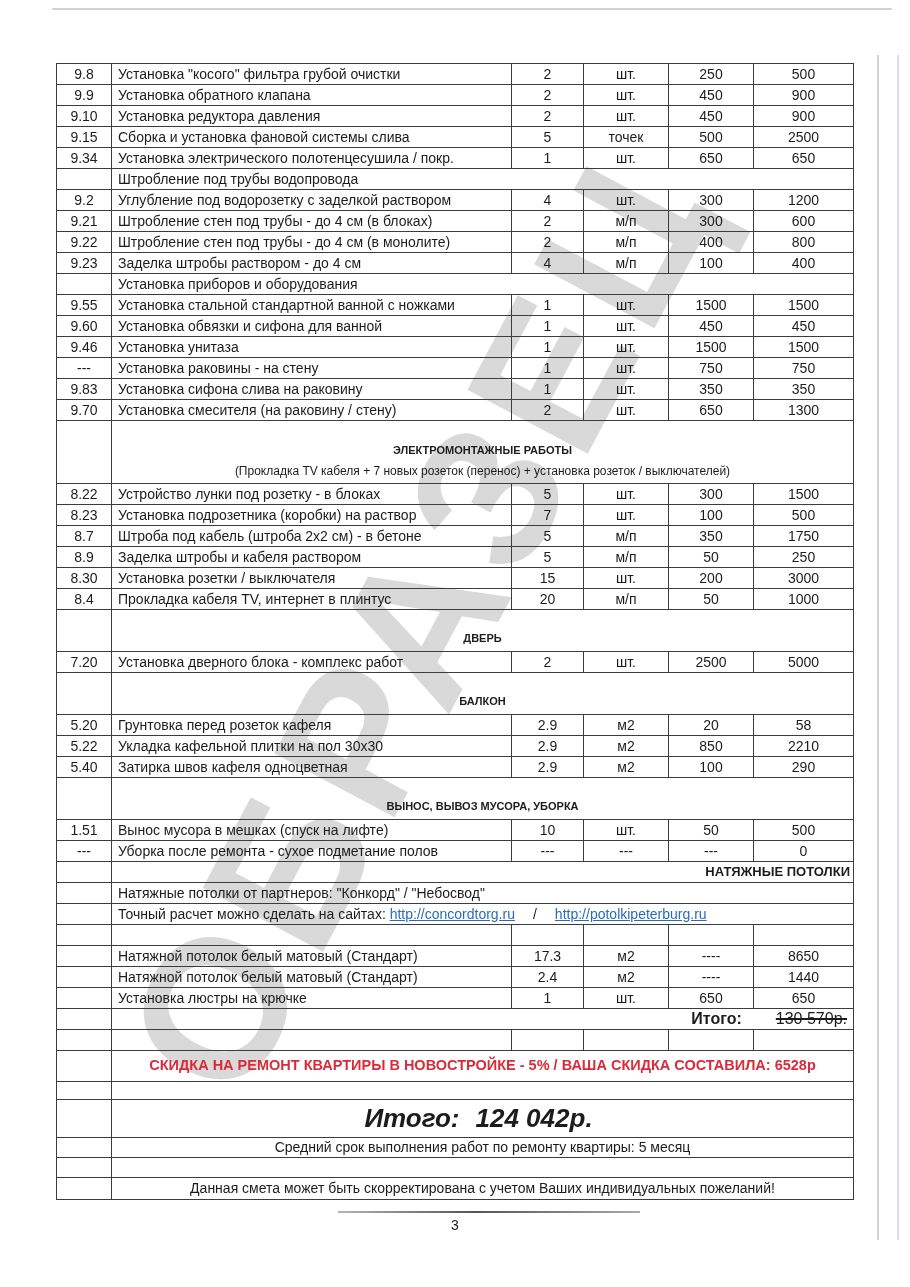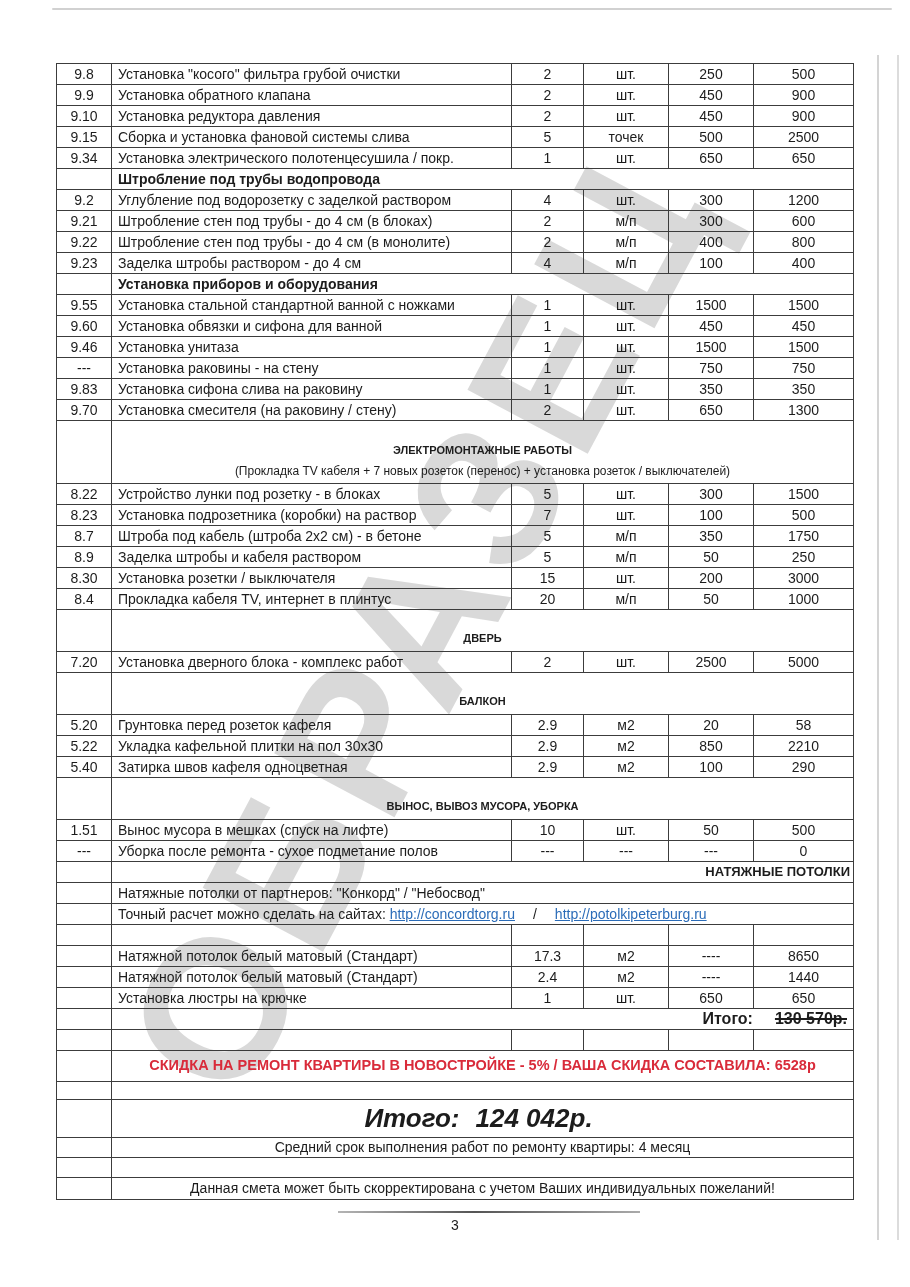--- a/index.html
+++ b/index.html
@@ -27,32 +27,32 @@
   td{
     border:1px solid var(--border,#3c3c3c);
     padding:0 3px;font-size:14px;line-height:1.05;
     overflow:hidden;white-space:nowrap;vertical-align:middle;
     background:transparent;
   }
   tr{height:21px;}
   td.code{text-align:center;}
   td.desc{text-align:left;padding-left:6px;}
   td.num{text-align:center;}
-  td.sub{font-weight:bold;padding-left:6px;}
+  td.sub{font-weight:normal;padding-left:6px;}
   td.center-header{font-weight:bold;text-align:right;font-size:13px;}
   td.section-cell{vertical-align:bottom;text-align:center;padding-bottom:2px;}
   .section-title{font-weight:bold;font-size:11px;line-height:21px;}
   .section-sub{font-size:12px;line-height:20px;}
   td.text-cell{padding-left:6px;}
   td.links-cell{padding-left:6px;}
   .link{color:var(--link,#2b6cb8);text-decoration:underline;cursor:pointer;}
   .link-sep{margin:0 18px;}
   td.subtotal{text-align:right;padding-right:6px;}
   .subtotal-label{font-weight:bold;font-size:16px;margin-right:22px;}
-  .subtotal-value{font-weight:bold;font-size:16px;text-decoration:line-through;text-decoration-thickness:2px;}
+  .subtotal-value{font-weight:normal;font-size:16px;text-decoration:line-through;text-decoration-thickness:2px;margin-left:12px;}
   td.discount-cell{text-align:center;font-weight:bold;font-size:14.5px;color:var(--accent,#d92b3a);}
   td.grandtotal{text-align:center;padding-right:11px;font-style:italic;}
   .grand-label{font-weight:bold;font-size:26px;margin-right:16px;}
   .grand-value{font-weight:bold;font-size:26px;}
   td.note-cell{text-align:center;font-size:14px;}
   
   .footer-line{position:absolute;left:338px;top:1211px;width:302px;height:2px;z-index:2;
     background:linear-gradient(to right,#b5b5b5,#555 45%,#aaa);}
   .page-number{position:absolute;left:0;top:1217px;width:910px;text-align:center;
     font-size:14px;z-index:2;}
@@ -389,21 +389,21 @@
         <tr class="r-empty-merged" style="height: 18px;">
           <td class="code"></td>
           <td colspan="5"></td>
         </tr>
         <tr class="r-grandtotal" style="height: 38px;">
           <td class="code"></td>
           <td class="grandtotal" colspan="5"><span class="grand-label">Итого:</span><span class="grand-value">124 042р.</span></td>
         </tr>
         <tr class="r-note" style="height: 20px;">
           <td class="code"></td>
-          <td class="note-cell" colspan="5">Средний срок выполнения работ по ремонту квартиры:   4 месяц</td>
+          <td class="note-cell" colspan="5">Средний срок выполнения работ по ремонту квартиры:   5 месяц</td>
         </tr>
         <tr class="r-empty-merged" style="height: 20px;">
           <td class="code"></td>
           <td colspan="5"></td>
         </tr>
         <tr class="r-note" style="height: 22px;">
           <td class="code"></td>
           <td class="note-cell" colspan="5">Данная смета может быть скорректирована с учетом Ваших индивидуальных пожеланий!</td>
         </tr>
       </tbody>

